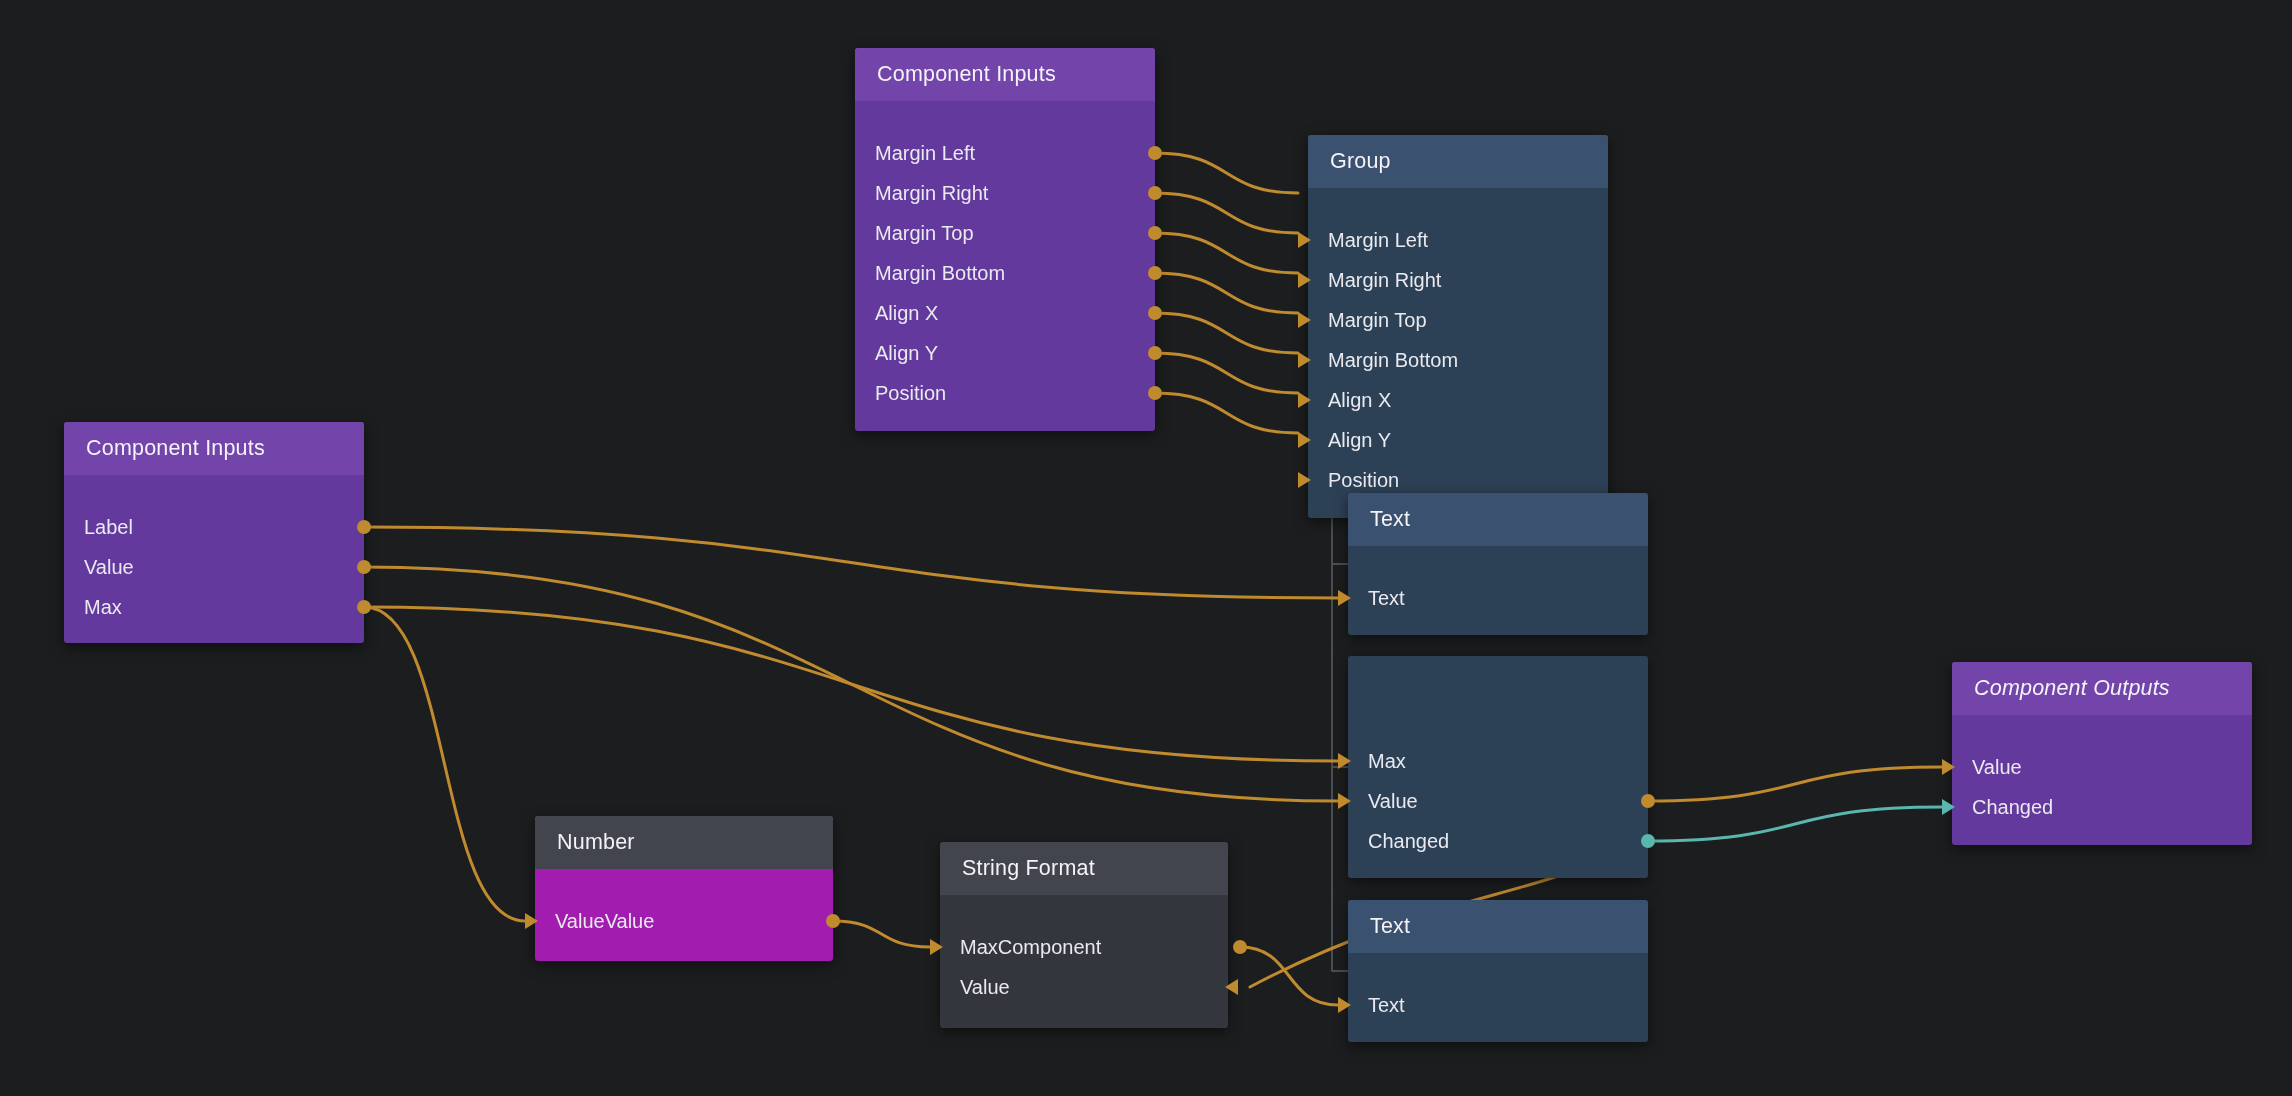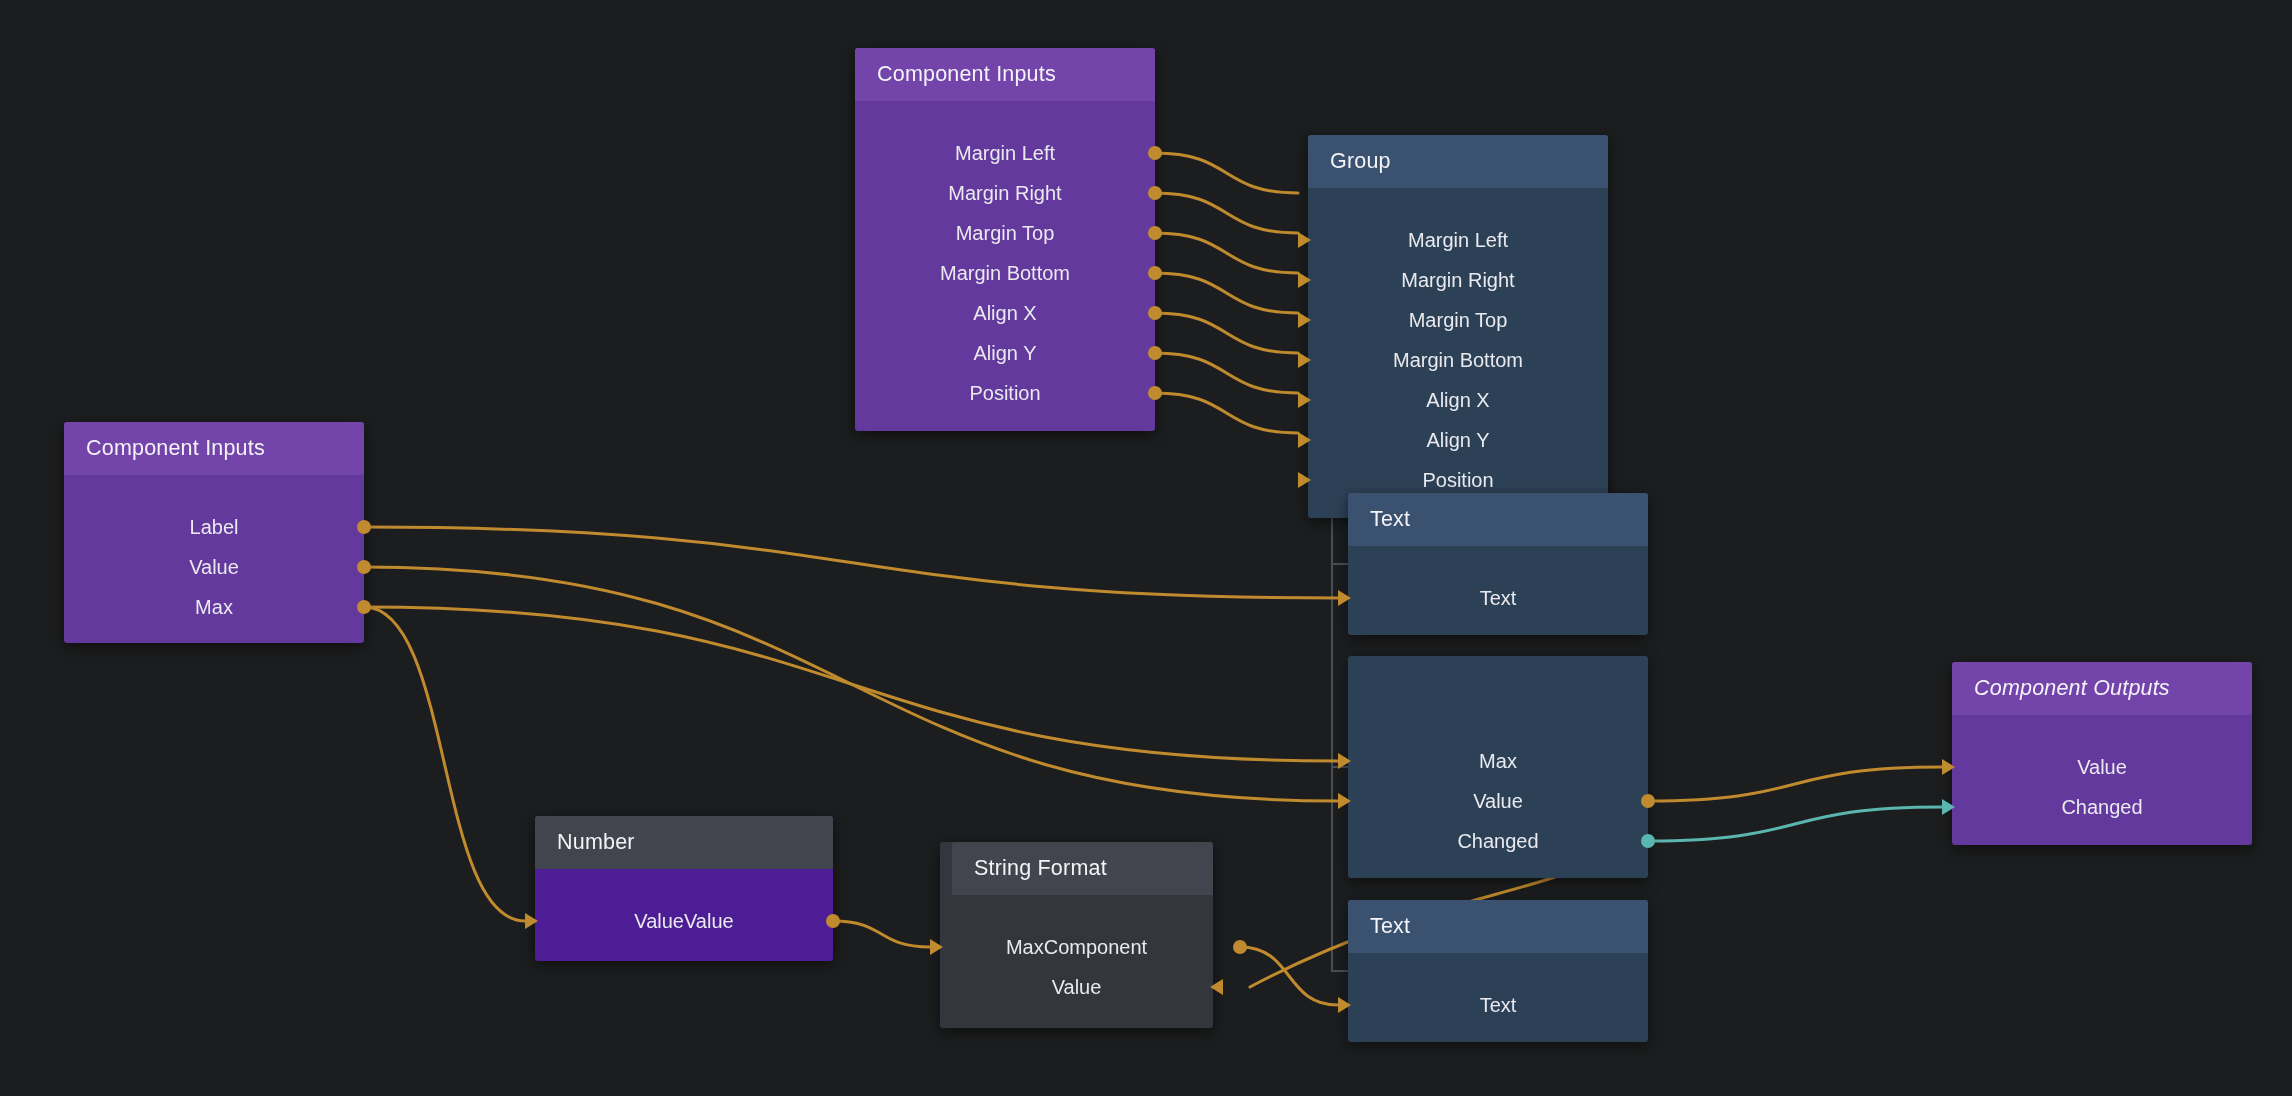--- a/index.html
+++ b/index.html
@@ -2,21 +2,21 @@
 <html><head>
 <meta charset="utf-8">
 <style>
   html,body{margin:0;padding:0;background:#1c1d1e;font-family:"Liberation Sans","DejaVu Sans",sans-serif;}
   #canvas{position:relative;overflow:hidden;}
   #wires{position:absolute;left:0;top:0;}
   .node{position:absolute;border-radius:3px;box-shadow:0 4px 14px rgba(0,0,0,.5);}
   .node-header{height:53px;display:flex;align-items:center;padding:0 22px;font-size:21.5px;
     font-weight:500;color:#f4f3f7;border-radius:3px 3px 0 0;letter-spacing:.2px;box-sizing:border-box;}
   .port-row{position:absolute;left:0;right:0;height:40px;padding:0 20px;display:flex;align-items:center;
-    justify-content:center;font-size:20px;color:#e9e9ef;box-sizing:border-box;}
+    justify-content:flex-start;font-size:20px;color:#e9e9ef;box-sizing:border-box;}
   .lbl{white-space:nowrap;}
   .port-dot{position:absolute;width:14px;height:14px;border-radius:50%;}
   .port-arrow-left{position:absolute;left:-10px;width:0;height:0;
     border-top:8px solid transparent;border-bottom:8px solid transparent;border-left:13px solid #c08a2e;}
   .port-arrow-right{position:absolute;right:-10px;width:0;height:0;
     border-top:8px solid transparent;border-bottom:8px solid transparent;border-right:13px solid #c08a2e;}
 </style>
 </head>
 <body>
 
@@ -166,30 +166,30 @@
         <span class="lbl">Value</span>
         <span class="lbl"></span>
       </div>
       <div class="port-arrow-left" style="top: 97px; border-left-color: rgb(192, 138, 46);"></div>
       <div class="port-row" style="top: 125px;">
         <span class="lbl">Changed</span>
         <span class="lbl"></span>
       </div>
       <div class="port-arrow-left" style="top: 137px; border-left-color: rgb(90, 182, 174);"></div>
     </div>
-    <div class="node" style="left: 535px; top: 816px; width: 298px; height: 145px; background: #4c1d95;">
+    <div class="node" style="left: 535px; top: 816px; width: 298px; height: 145px; background: #a21caf;">
       <div class="node-header" style="background: rgb(66, 69, 77);">Number</div>
       <div class="port-row" style="top: 85px;">
         <span class="lbl">Value</span>
         <span class="lbl">Value</span>
       </div>
       <div class="port-dot" style="left: 291px; top: 98px; background: rgb(192, 138, 46);"></div>
       <div class="port-arrow-left" style="top: 97px; border-left-color: rgb(192, 138, 46);"></div>
     </div>
-    <div class="node" style="left: 940px; top: 842px; width: 261px; height: 186px; background: rgb(52, 54, 61); padding-left: 12px;">
+    <div class="node" style="left: 940px; top: 842px; width: 288px; height: 186px; background: rgb(52, 54, 61);">
       <div class="node-header" style="background: rgb(66, 69, 77);">String Format</div>
       <div class="port-row" style="top: 85px;">
         <span class="lbl">Max</span>
         <span class="lbl">Component</span>
       </div>
       <div class="port-dot" style="left: 293px; top: 98px; background: rgb(192, 138, 46);"></div>
       <div class="port-arrow-left" style="top: 97px; border-left-color: rgb(192, 138, 46);"></div>
       <div class="port-row" style="top: 125px;">
         <span class="lbl"></span>
         <span class="lbl">Value</span>

